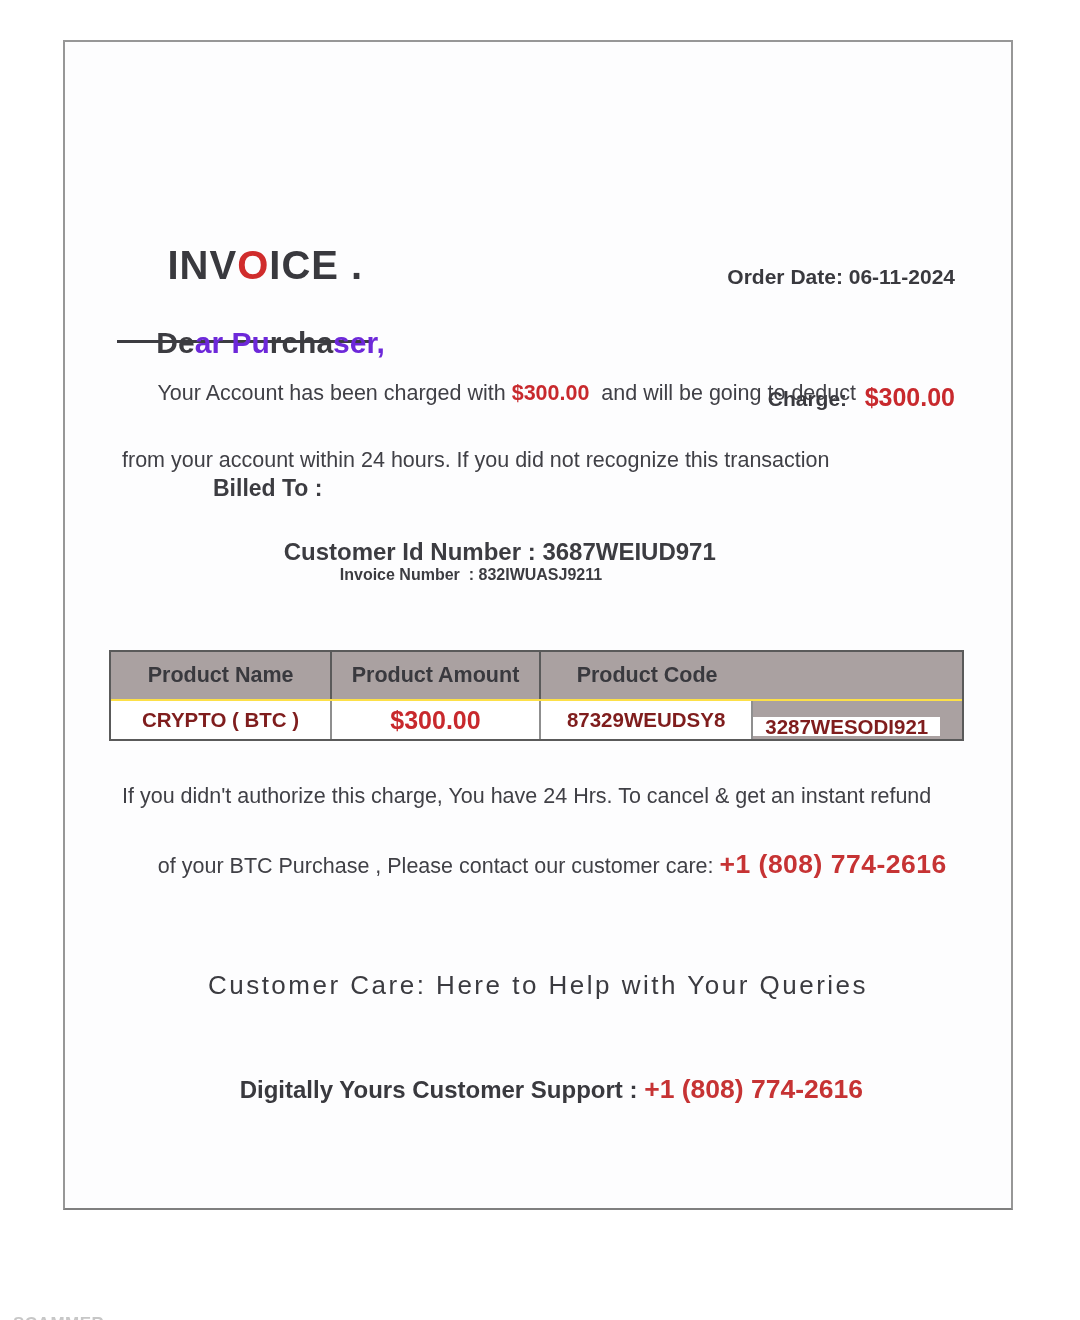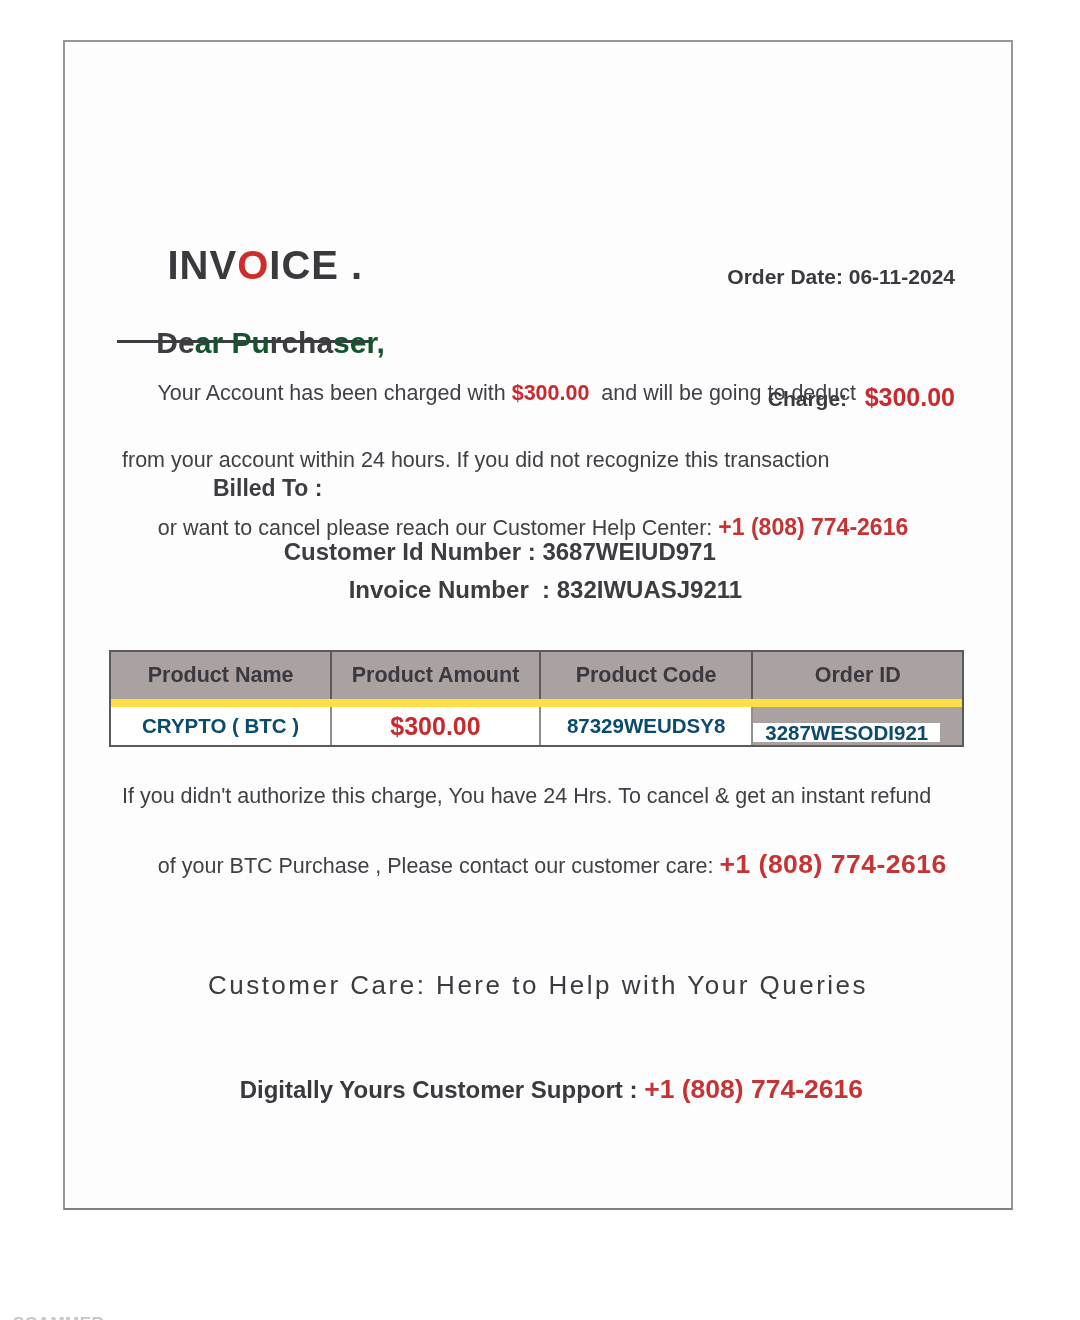--- a/index.html
+++ b/index.html
@@ -6,21 +6,21 @@
   body{
     width:1080px;height:1320px;position:relative;background:#ffffff;
     font-family:"Liberation Sans",sans-serif;color:#3c3c41;overflow:hidden;
   }
   .page{
     position:absolute;left:63px;top:40px;width:950px;height:1170px;
     background:#fdfdfe;border:2px solid #979797;border-bottom-color:#7f7f7f;
     box-sizing:border-box;
   }
   .abs{position:absolute;}
-  .red{color:#14532d;}
+  .red{color:#6d28d9;}
   .dark{color:#3c3c41;}
 
   .title{
     left:52px;top:156px;font-size:40px;font-weight:bold;color:#39393e;
     letter-spacing:1px;border-bottom:3px solid #3c3c41;padding:0 8px 7px 2px;
     white-space:pre;
   }
   .title .o-red{color:#d02c2c;}
 
   .order-block{right:56px;top:160px;text-align:right;font-weight:bold;color:#39393e;font-size:21px;line-height:30px;white-space:pre;}
@@ -29,39 +29,39 @@
   .salutation{left:58px;top:250px;font-size:30px;font-weight:bold;white-space:pre;}
 
   .intro{left:57px;top:301px;font-size:21.5px;color:#404046;line-height:33.5px;}
   .intro .line{white-space:pre;}
   .amount-red{color:#c8292d;font-weight:bold;}
   .phone-red{color:#c63334;font-weight:bold;}
   .intro .phone-red{font-size:23px;}
 
   .billed-to{left:148px;top:433px;font-size:23px;font-weight:bold;white-space:pre;}
   .cust-line{left:192px;top:468px;font-size:24px;font-weight:bold;white-space:pre;}
-  .inv-line{left:257px;top:506px;font-size:24px;font-weight:bold;white-space:pre;}
+  .inv-line{left:257px;top:506px;font-size:16px;font-weight:bold;white-space:pre;}
   .purchase-line{left:59px;top:563px;font-size:23px;font-weight:bold;white-space:pre;}
 
   .ptable{
     left:44px;top:608px;width:855px;border:2px solid #5a5a5a;background:#aaa1a1;
     box-sizing:border-box;
   }
-  .thead{display:flex;height:47px;border-bottom:8px solid #fde047;}
+  .thead{display:flex;height:47px;border-bottom:2px solid #fde047;}
   .th{
     box-sizing:border-box;display:flex;align-items:center;justify-content:center;
     font-weight:bold;font-size:21.5px;color:#39393e;border-right:2px solid #5a5a5a;
   }
   .th:last-child{border-right:none;}
   .c1{width:26%;}.c2{width:24.5%;}.c3{width:25%;}.c4{width:24.5%;}
   .trow{display:flex;height:38px;}
   .td{
     box-sizing:border-box;position:relative;background:#ffffff;
     border-right:2px solid #8f8f8f;display:flex;align-items:center;justify-content:center;
-    font-weight:bold;font-size:20.5px;color:#0c4a6e;white-space:pre;
+    font-weight:bold;font-size:20.5px;color:#7f1d1d;white-space:pre;
   }
   .td:last-child{border-right:none;background:#aaa1a1;margin-top:18px;}
   .td .white-in{
     position:absolute;left:0;top:-2px;bottom:3px;right:22px;background:#ffffff;
     display:flex;align-items:center;justify-content:center;
   }
   .td-amount{color:#c8292d;font-size:25px;}
 
   .refund{left:57px;top:737px;font-size:21.5px;color:#404046;line-height:34px;}
   .refund .line{white-space:pre;}
@@ -100,39 +100,35 @@
 
   <div class="abs salutation">
     <span class="dark">De</span><span class="red">ar Pu</span><span class="dark">rcha</span><span class="red">ser,</span>
   </div>
 
   <div class="abs intro">
     <div class="line">
       <span>Your Account has been charged with </span><span class="amount-red">$300.00</span><span>  and will be going to deduct</span>
     </div>
     <div class="line">from your account within 24 hours. If you did not recognize this transaction</div>
-    <div class="line">
-      <span>or want to cancel please reach our Customer Help Center: </span><span class="phone-red">+1 (808) 774-2616</span>
-    </div>
   </div>
 
   <div class="abs billed-to">Billed To :</div>
   <div class="abs cust-line">
     <span>Customer Id Number : </span><span>3687WEIUD971</span>
   </div>
   <div class="abs inv-line">
     <span>Invoice Number  : </span><span>832IWUASJ9211</span>
   </div>
 
   <div class="abs ptable">
     <div class="thead">
       <div class="th c1">Product Name</div>
       <div class="th c2">Product Amount</div>
       <div class="th c3">Product Code</div>
-      <div class="th c4">Order ID</div>
     </div>
     <div class="trow">
       <div class="td c1">CRYPTO ( BTC )</div>
       <div class="td c2 td-amount">$300.00</div>
       <div class="td c3">87329WEUDSY8</div>
       <div class="td c4">
         <div class="white-in">3287WESODI921</div>
       </div>
     </div>
   </div>

